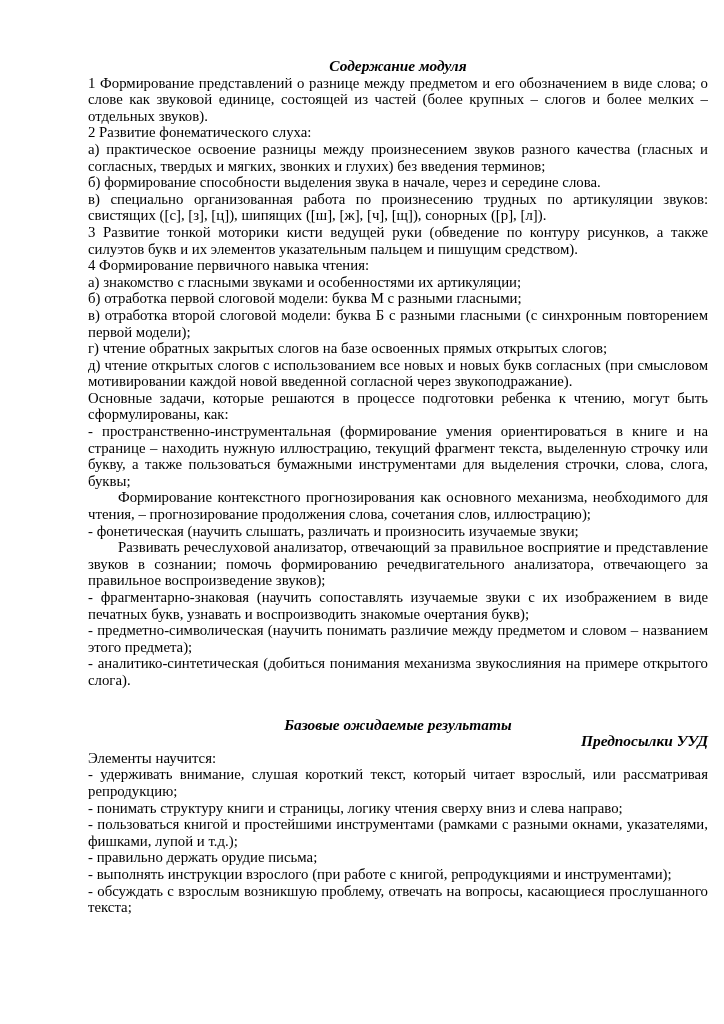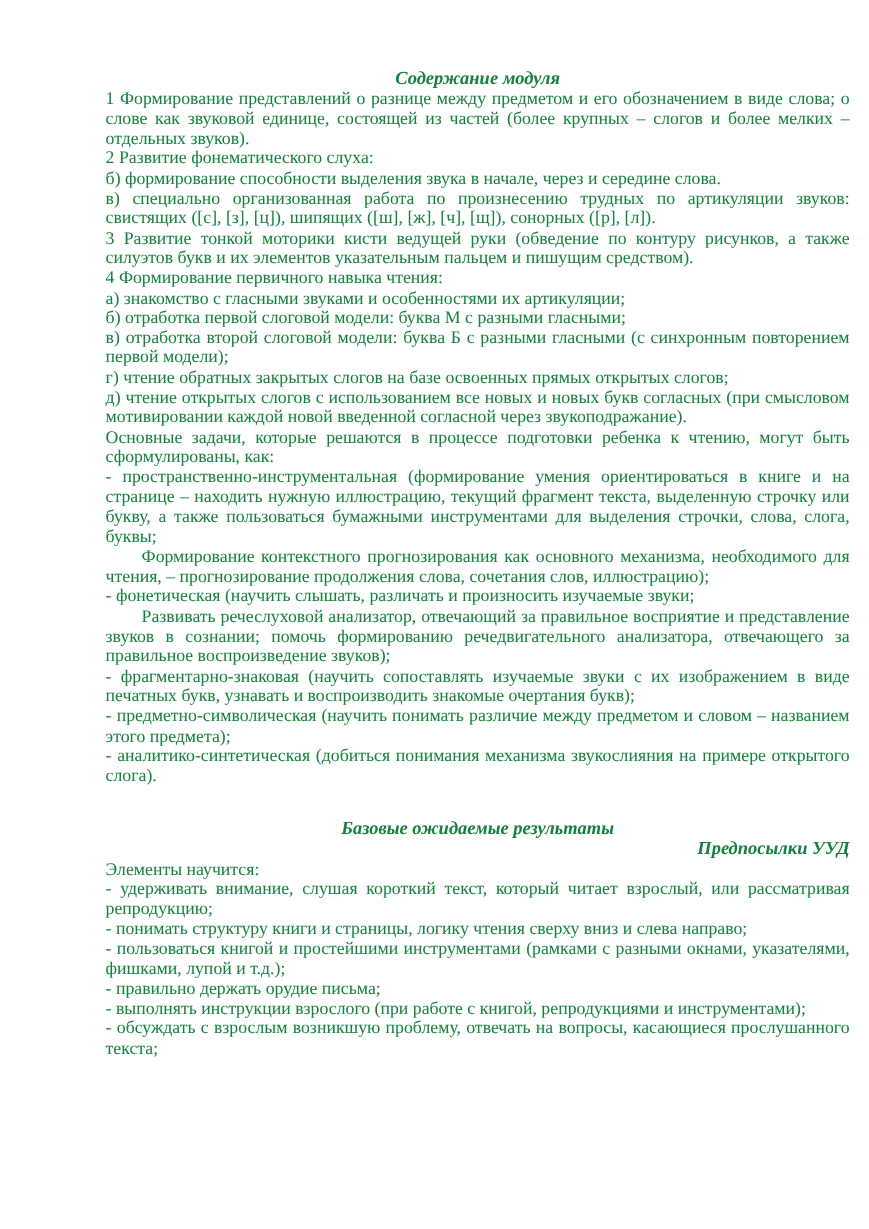--- a/index.html
+++ b/index.html
@@ -11,21 +11,21 @@
     overflow: hidden;
   }
   .page {
     position: absolute;
     left: 88px;
     top: 58px;
     width: 620px;
     font-family: "Liberation Serif", serif;
     font-size: 14.8px;
     line-height: 16.6px;
-    color: #15803d;
+    color: #000000;
   }
   .p {
     margin: 0;
     text-align: justify;
   }
   .p.indent { text-indent: 30px; }
   .heading-center {
     margin: 0;
     text-align: center;
     font-weight: 700;
@@ -41,20 +41,21 @@
   }
   .gap-above { margin-top: 28px; }
 </style>
 </head>
 <body>
 
 <div class="page">
   <p class="heading-center">Содержание модуля</p>
   <p class="p">1 Формирование представлений о разнице между предметом и его обозначением в виде слова; о слове как звуковой единице, состоящей из частей (более крупных – слогов и более мелких – отдельных звуков).</p>
   <p class="p">2 Развитие фонематического слуха:</p>
+  <p class="p">а) практическое освоение разницы между произнесением звуков разного качества (гласных и согласных, твердых и мягких, звонких и глухих) без введения терминов;</p>
   <p class="p">б) формирование способности выделения звука в начале, через и середине слова.</p>
   <p class="p">в) специально организованная работа по произнесению трудных по артикуляции звуков: свистящих ([с], [з], [ц]), шипящих ([ш], [ж], [ч], [щ]), сонорных ([р], [л]).</p>
   <p class="p">3 Развитие тонкой моторики кисти ведущей руки (обведение по контуру рисунков, а также силуэтов букв и их элементов указательным пальцем и пишущим средством).</p>
   <p class="p">4 Формирование первичного навыка чтения:</p>
   <p class="p">а) знакомство с гласными звуками и особенностями их артикуляции;</p>
   <p class="p">б) отработка первой слоговой модели: буква М с разными гласными;</p>
   <p class="p">в) отработка второй слоговой модели: буква Б с разными гласными (с синхронным повторением первой модели);</p>
   <p class="p">г) чтение обратных закрытых слогов на базе освоенных прямых открытых слогов;</p>
   <p class="p">д) чтение открытых слогов с использованием все новых и новых букв согласных (при смысловом мотивировании каждой новой введенной согласной через звукоподражание).</p>
   <p class="p">Основные задачи, которые решаются в процессе подготовки ребенка к чтению, могут быть сформулированы, как:</p>

